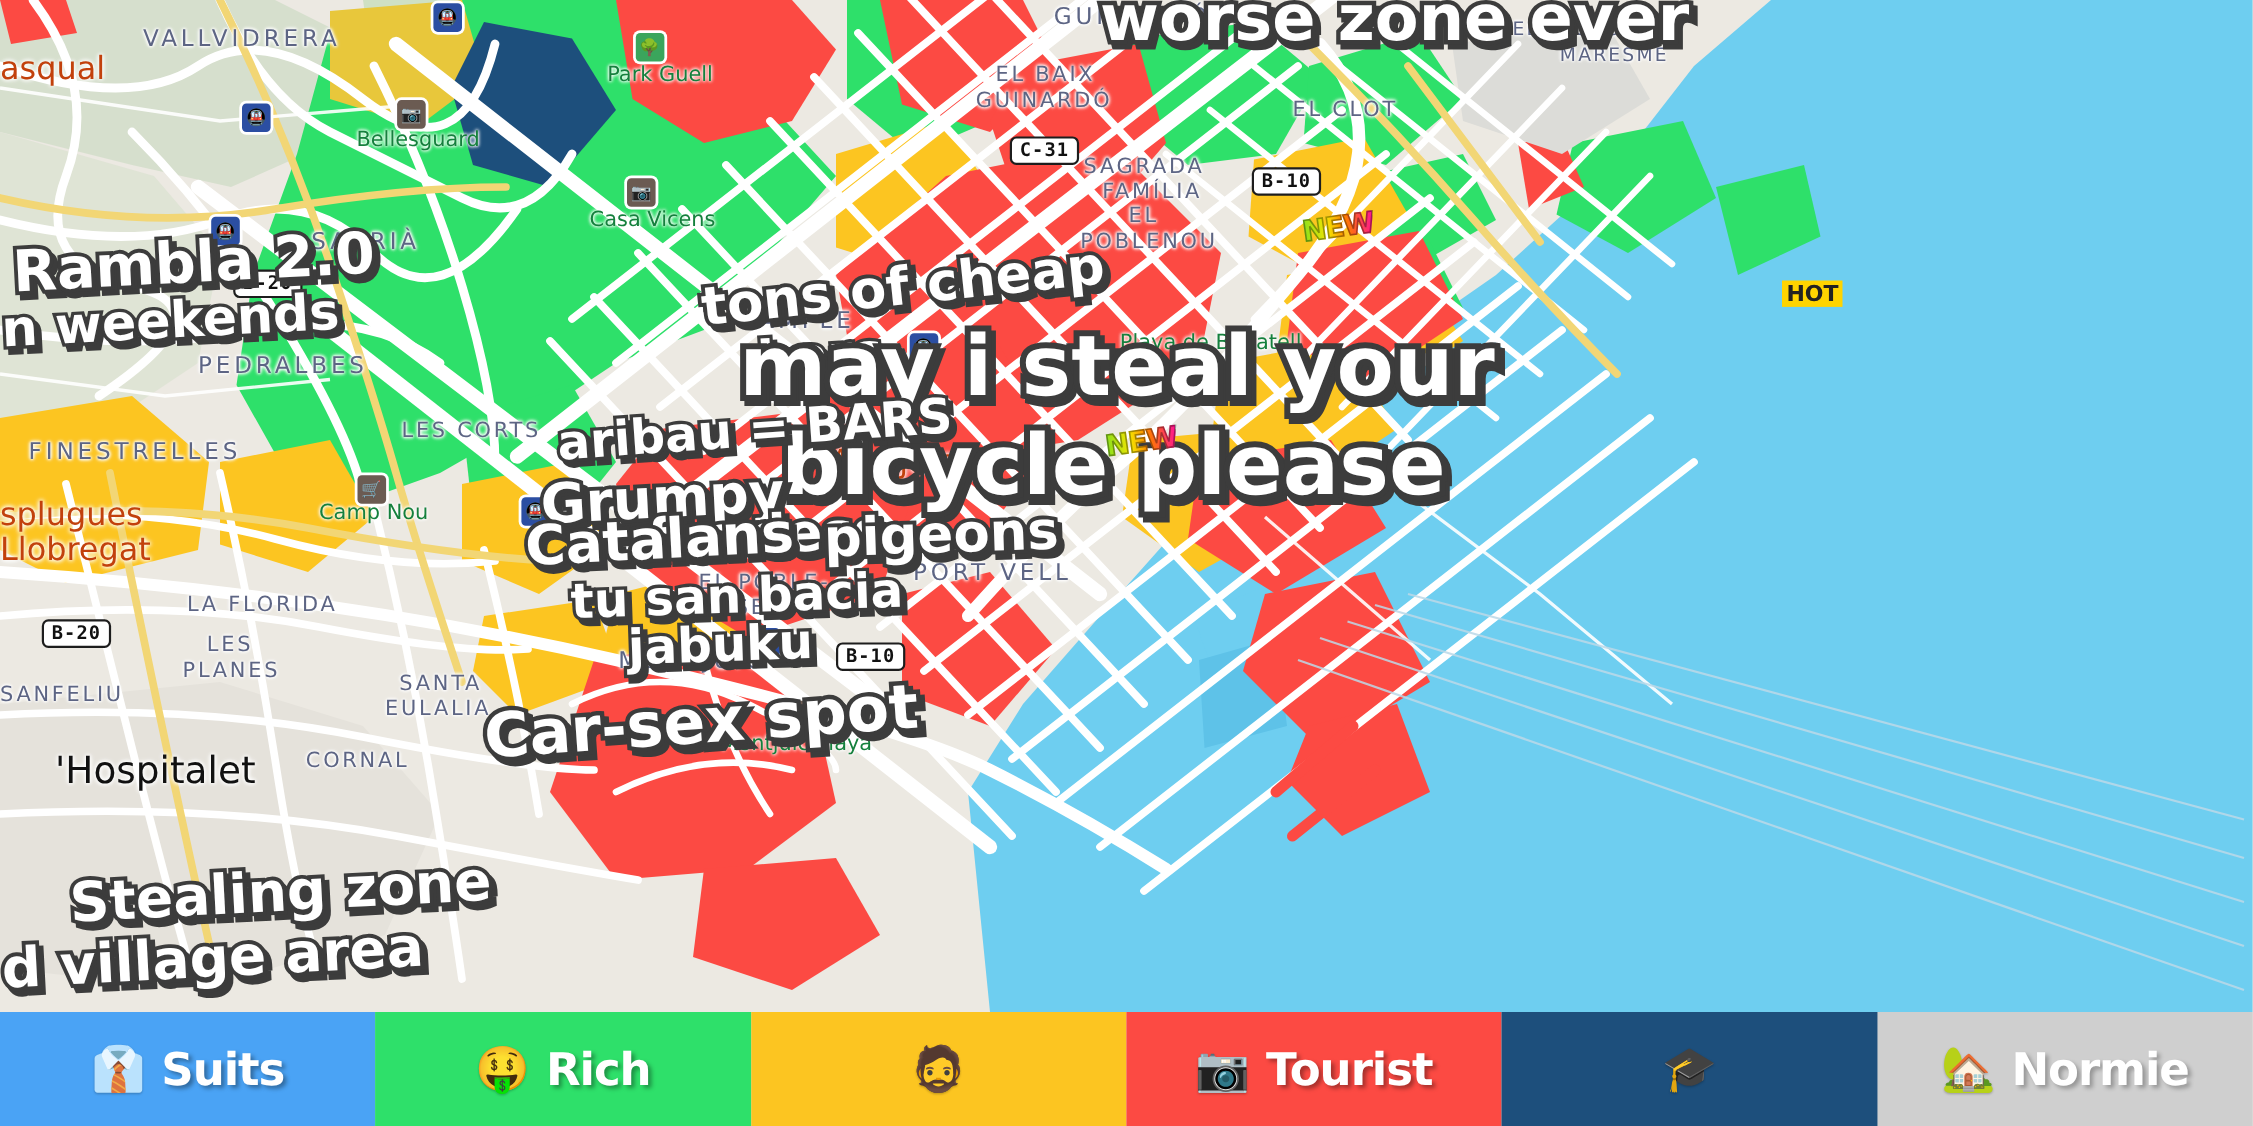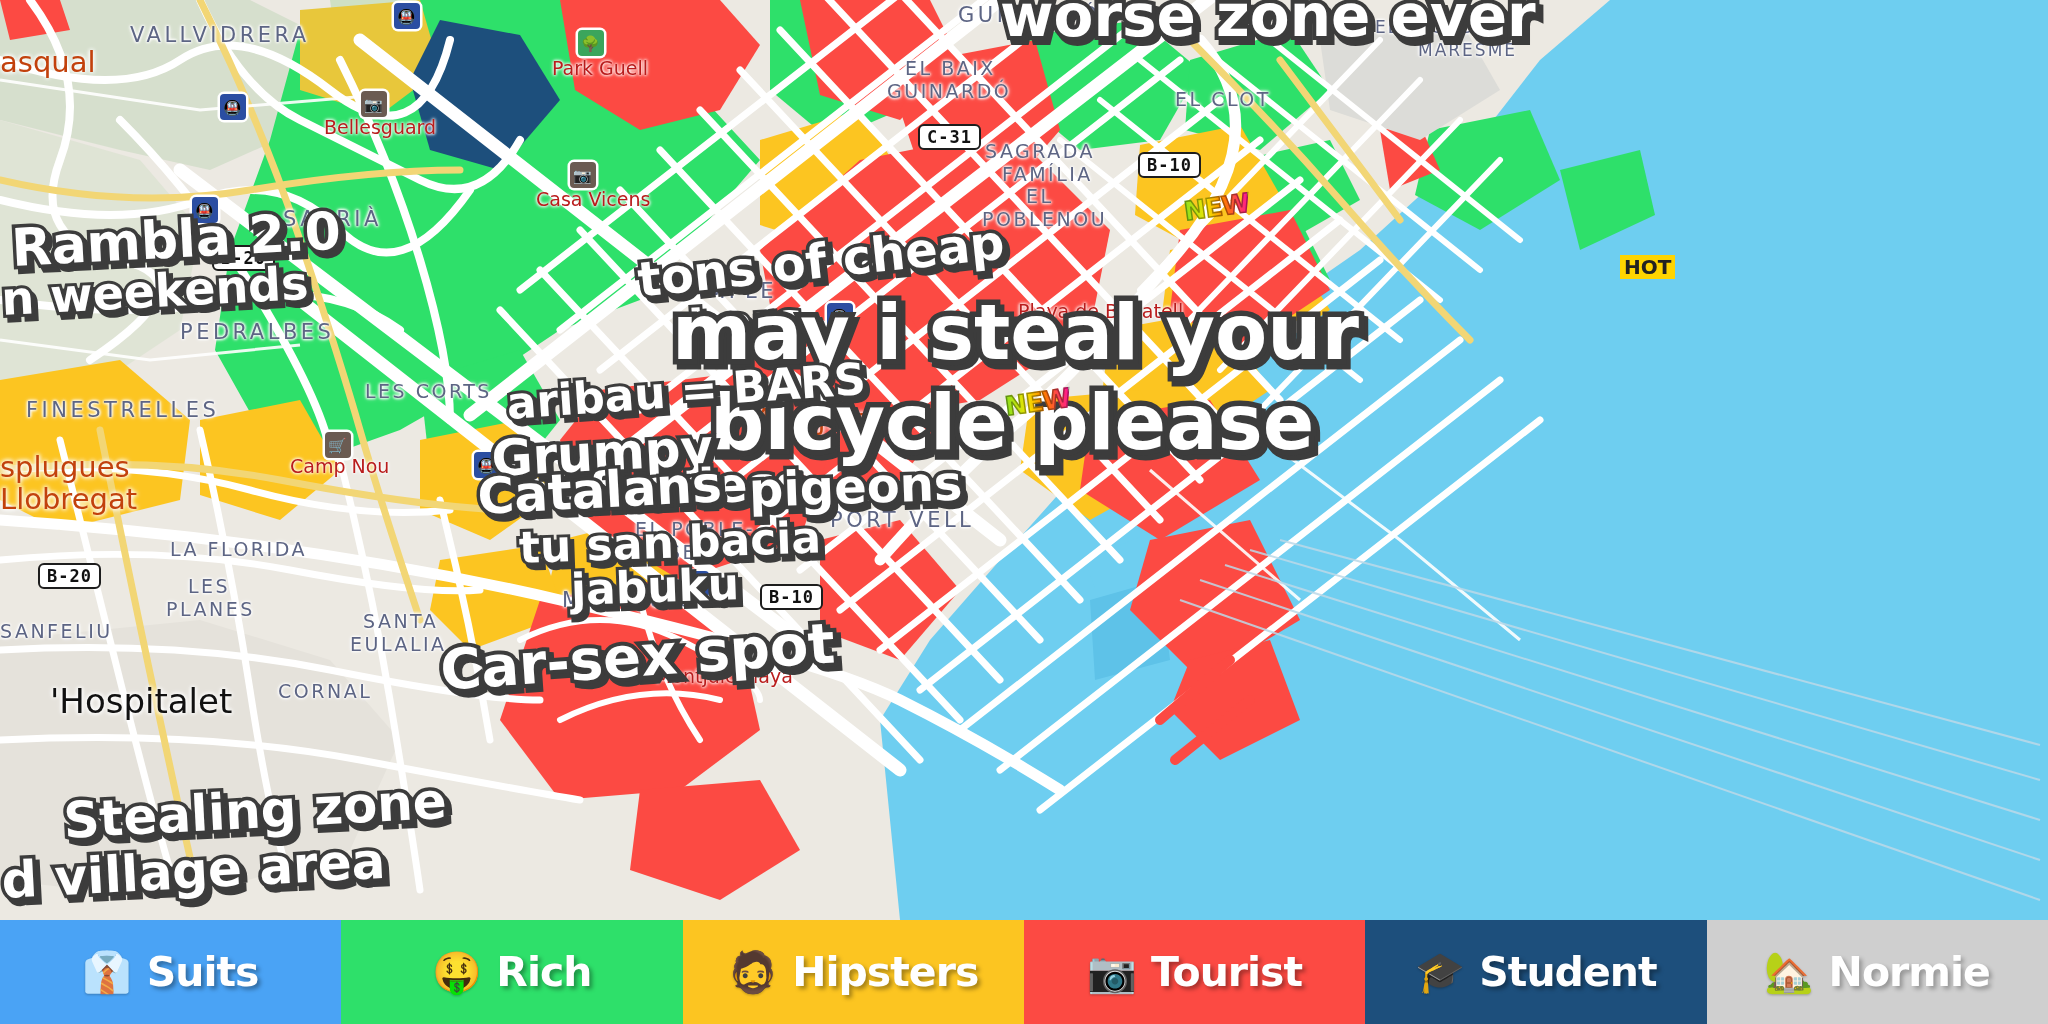--- a/index.html
+++ b/index.html
@@ -19,21 +19,21 @@
     position:absolute;color:#5d6584;
     font-family:"DejaVu Sans", sans-serif;
     letter-spacing:2.5px;white-space:nowrap;
     text-shadow:0 0 3px #fff,0 0 3px #fff,0 0 3px #fff,0 0 5px #fff;
     pointer-events:none;
   }
   .place.big{font-size:21px;letter-spacing:3.5px;}
   .place.mid{font-size:19px;}
   .place.sm{font-size:17px;letter-spacing:2px;}
   .poi{
-    position:absolute;color:#b91c1c;font-size:19px;white-space:nowrap;
+    position:absolute;color:#15803d;font-size:19px;white-space:nowrap;
     font-family:"DejaVu Sans", sans-serif;
     text-shadow:0 0 3px #fff,0 0 3px #fff,0 0 4px #fff;
   }
   .city-lbl{
     position:absolute;color:#c2410c;font-size:29px;white-space:nowrap;
     font-family:"DejaVu Sans", sans-serif;
     text-shadow:0 0 4px #fff,0 0 4px #fff,0 0 6px #fff;
   }
   .town-lbl{
     position:absolute;color:#111;font-size:34px;white-space:nowrap;
@@ -468,29 +468,27 @@
       <div class="leg" style="background: rgb(74, 163, 245);">
         <span class="emo">👔</span>
         <span class="lbl">Suits</span>
       </div>
       <div class="leg" style="background: rgb(46, 224, 106);">
         <span class="emo">🤑</span>
         <span class="lbl">Rich</span>
       </div>
       <div class="leg" style="background: rgb(252, 197, 33);">
         <span class="emo">🧔</span>
-        <span class="lbl">Hipsters</span>
       </div>
       <div class="leg" style="background: rgb(252, 74, 67);">
         <span class="emo">📷</span>
         <span class="lbl">Tourist</span>
       </div>
       <div class="leg" style="background: rgb(29, 79, 124);">
         <span class="emo">🎓</span>
-        <span class="lbl">Student</span>
       </div>
       <div class="leg light" style="background: rgb(207, 207, 207);">
         <span class="emo">🏡</span>
         <span class="lbl" style="color: rgb(255, 255, 255);">Normie</span>
       </div>
     </div>
 
 </div>
 
 </body></html>

